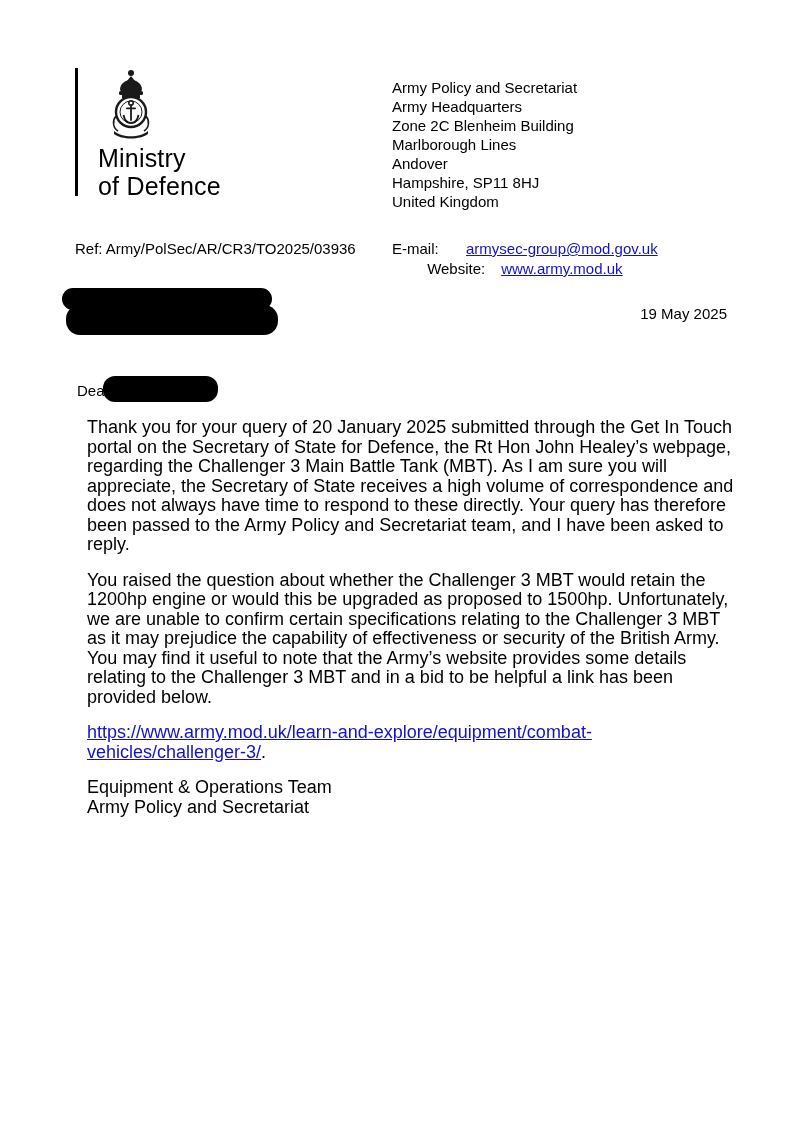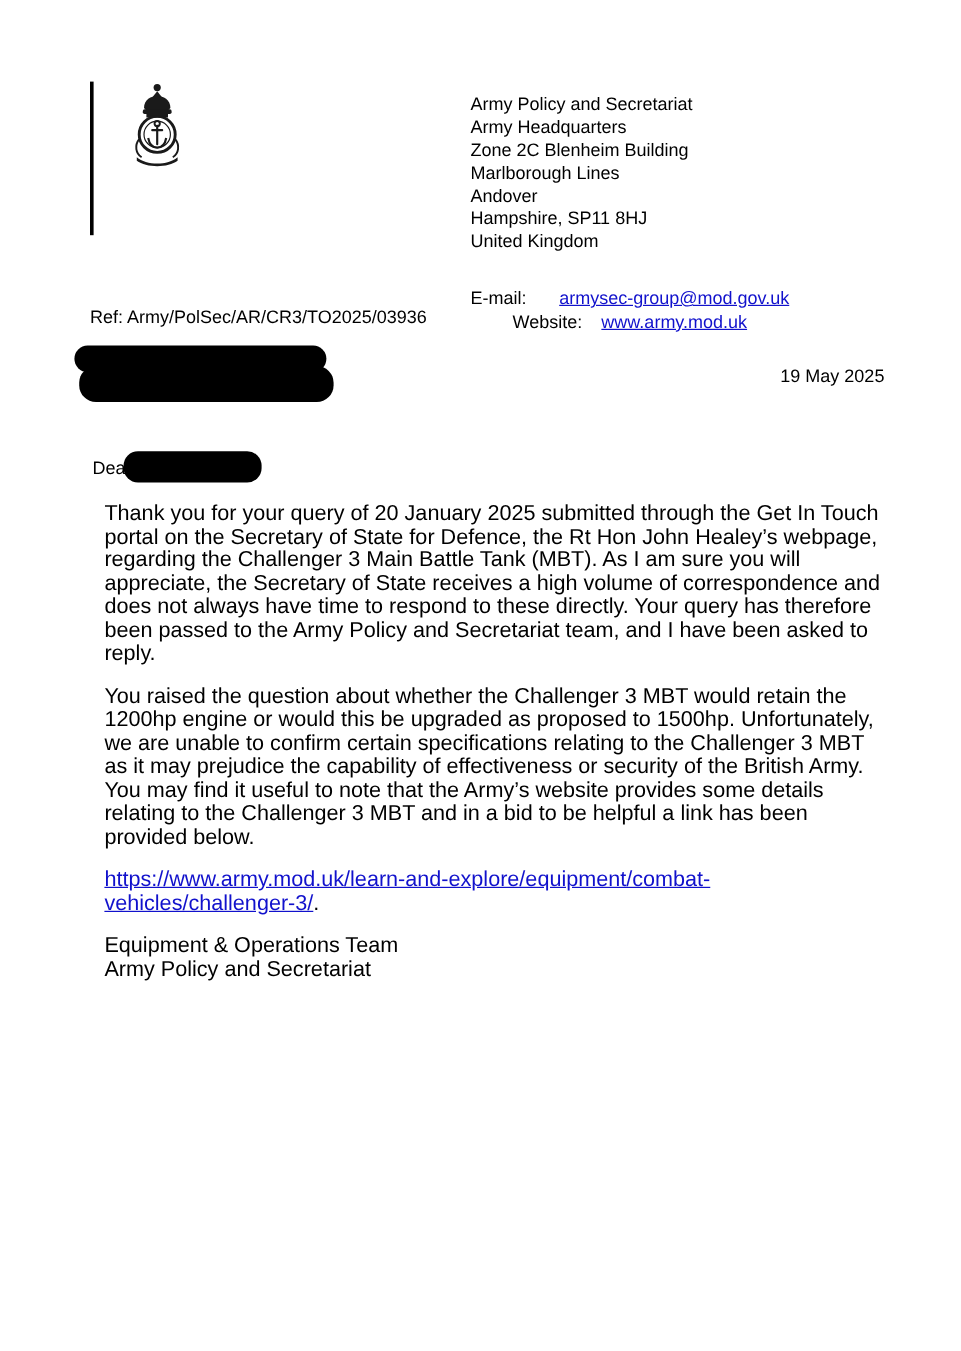--- a/index.html
+++ b/index.html
@@ -80,21 +80,20 @@
     top: 239px;
     width: 660px;
     font-size: 15px;
     line-height: 20px;
   }
   .refrow .ref {
     position: absolute;
     left: 0;
     top: 0;
     white-space: nowrap;
-    margin-top: 16px;
   }
   .contact {
     position: absolute;
     left: 317px;
     top: 0;
   }
   .contact-line {
     display: flex;
     white-space: nowrap;
     justify-content: center;
@@ -120,21 +119,21 @@
     border-radius: 14px;
   }
   #redact-salutation {
     left: 103px; top: 376px; width: 115px; height: 26px;
     border-radius: 12px;
   }
 
   
   .date {
     position: absolute;
-    right: 64px;
+    right: 74px;
     top: 305px;
     font-size: 15px;
   }
 
   
   .salutation {
     position: absolute;
     left: 77px;
     top: 382px;
     font-size: 15px;
@@ -177,20 +176,24 @@
             <rect x="30.1" y="36" width="1.8" height="17" rx="0.8"></rect>
             <rect x="26" y="39.5" width="10" height="1.8" rx="0.8"></rect>
             <circle cx="31" cy="35" r="2.2" fill="none" stroke="#1a1a1a" stroke-width="1.6"></circle>
             <path d="M23.5 47 C24.5 52.5 27.5 55 31 55 C34.5 55 37.5 52.5 38.5 47" fill="none" stroke="#1a1a1a" stroke-width="1.8"></path>
 
             <path d="M16 48 C12 53 13 60 18 63" fill="none" stroke="#1a1a1a" stroke-width="1.6"></path>
             <path d="M46 48 C50 53 49 60 44 63" fill="none" stroke="#1a1a1a" stroke-width="1.6"></path>
             <path d="M14 63 C22 70 40 70 48 63 L48 66 C40 72 22 72 14 66 Z"></path>
           </g>
         </svg>
+        <div class="mod-wordmark">
+          <div>Ministry</div>
+          <div>of Defence</div>
+        </div>
       </div>
     </div>
 
     <div class="address">
       <div>Army Policy and Secretariat</div>
       <div>Army Headquarters</div>
       <div>Zone 2C Blenheim Building</div>
       <div>Marlborough Lines</div>
       <div>Andover</div>
       <div>Hampshire, SP11 8HJ</div>

